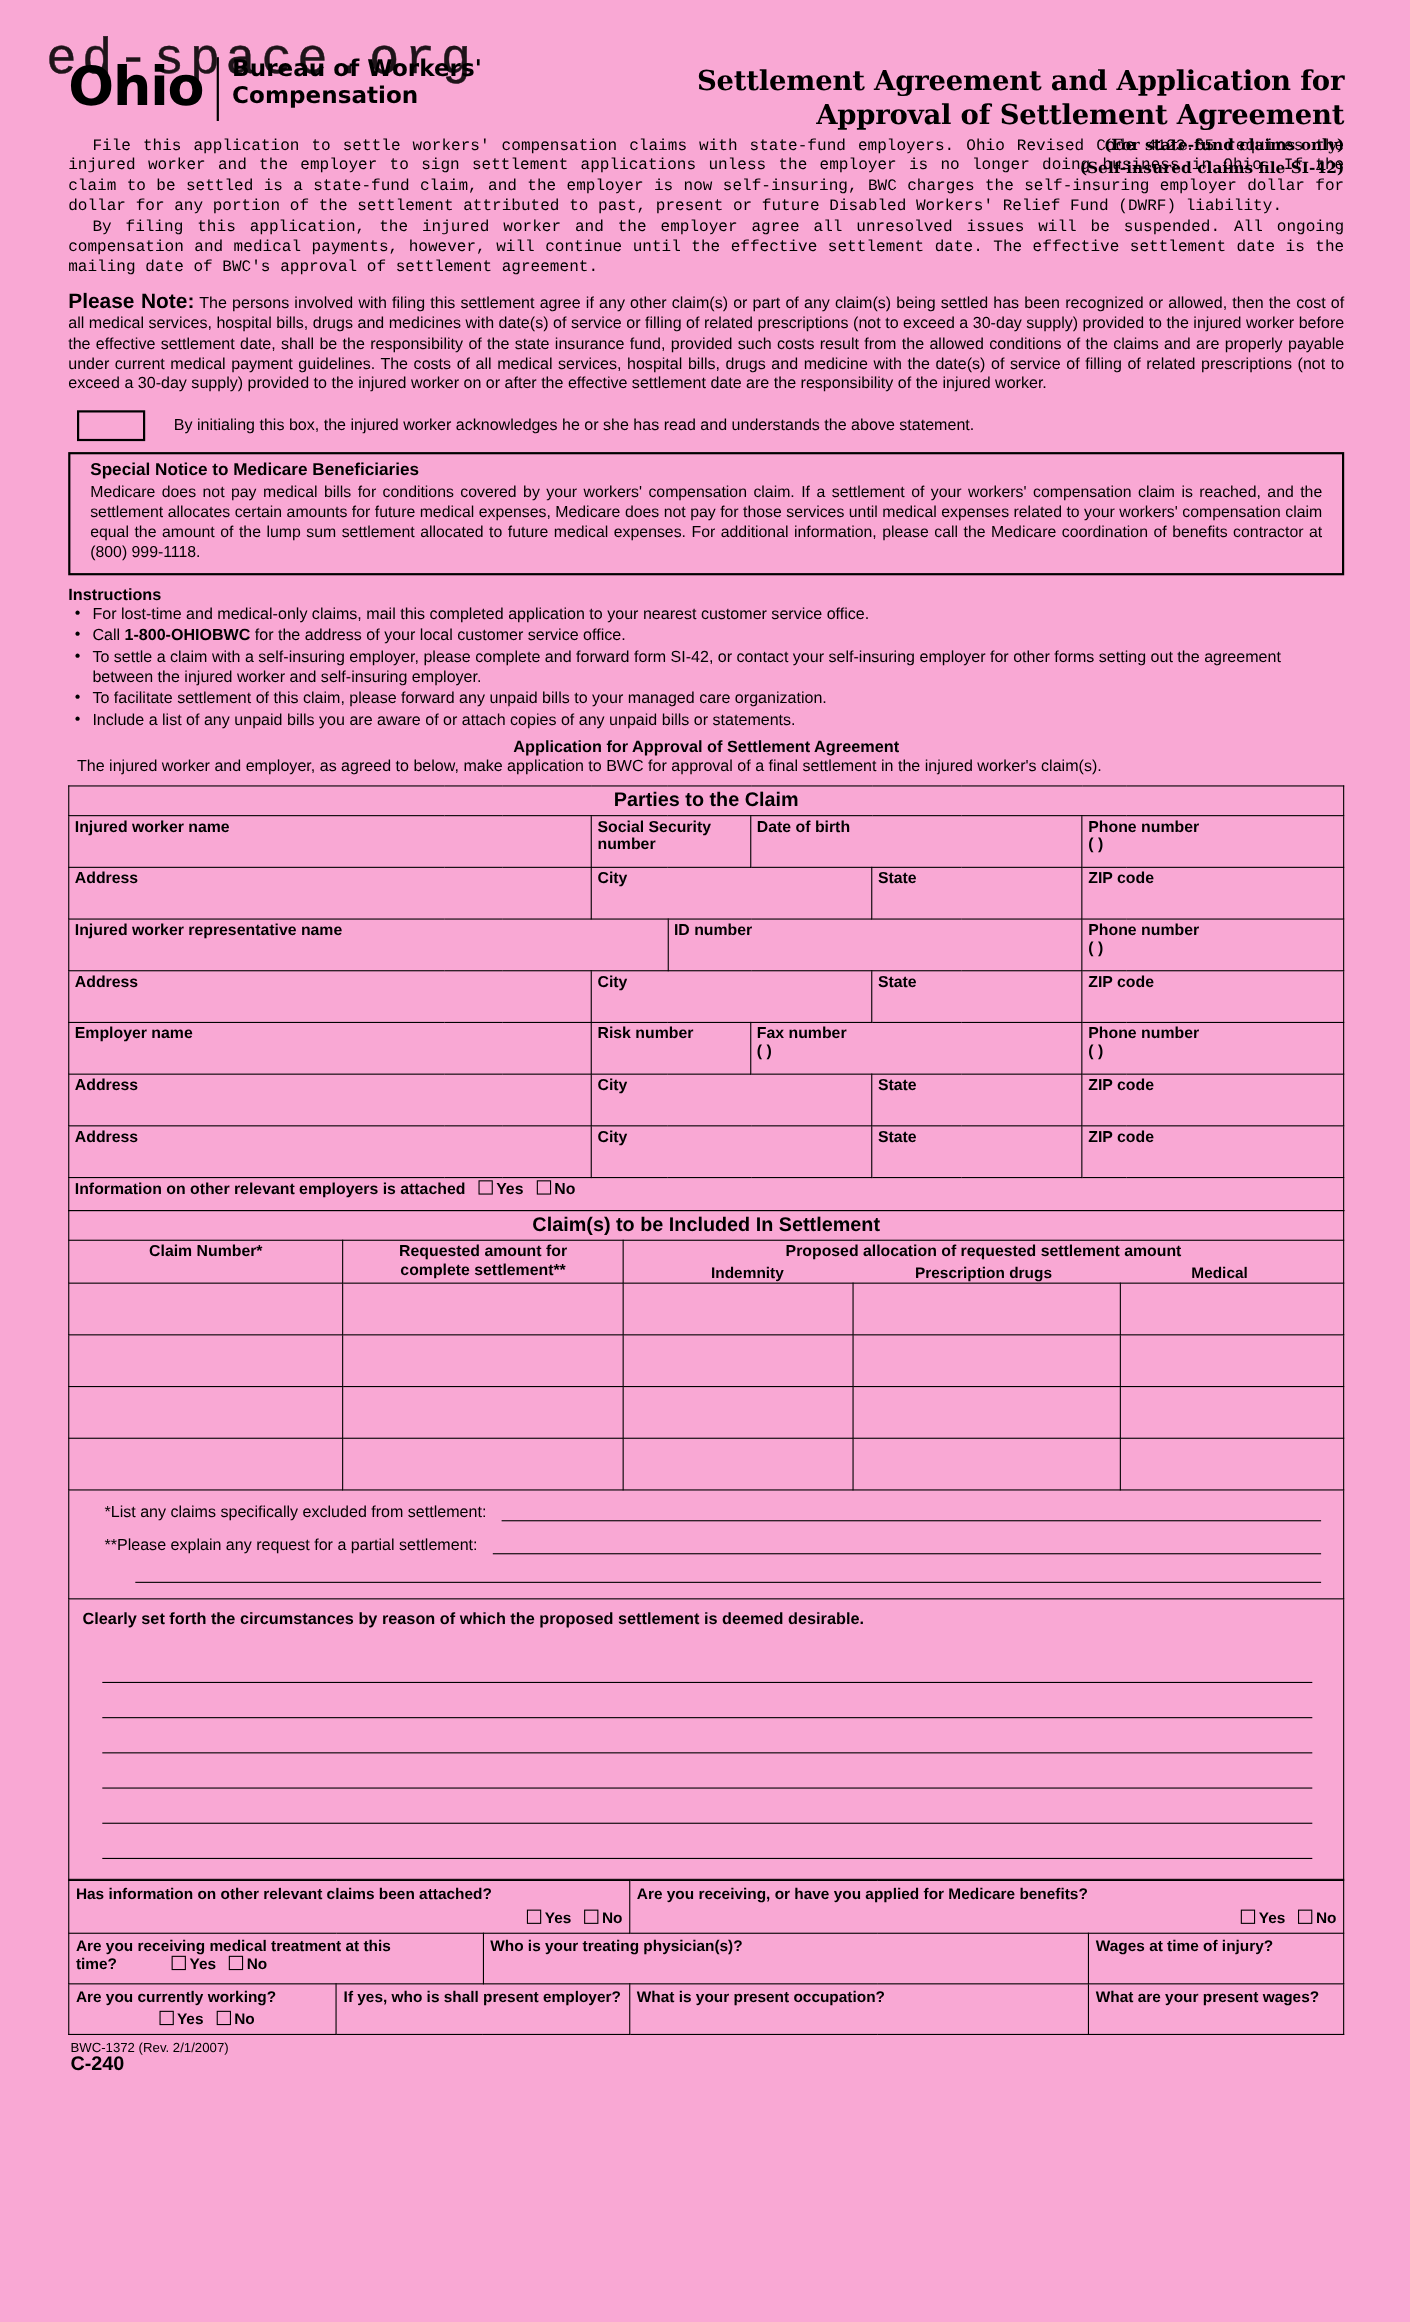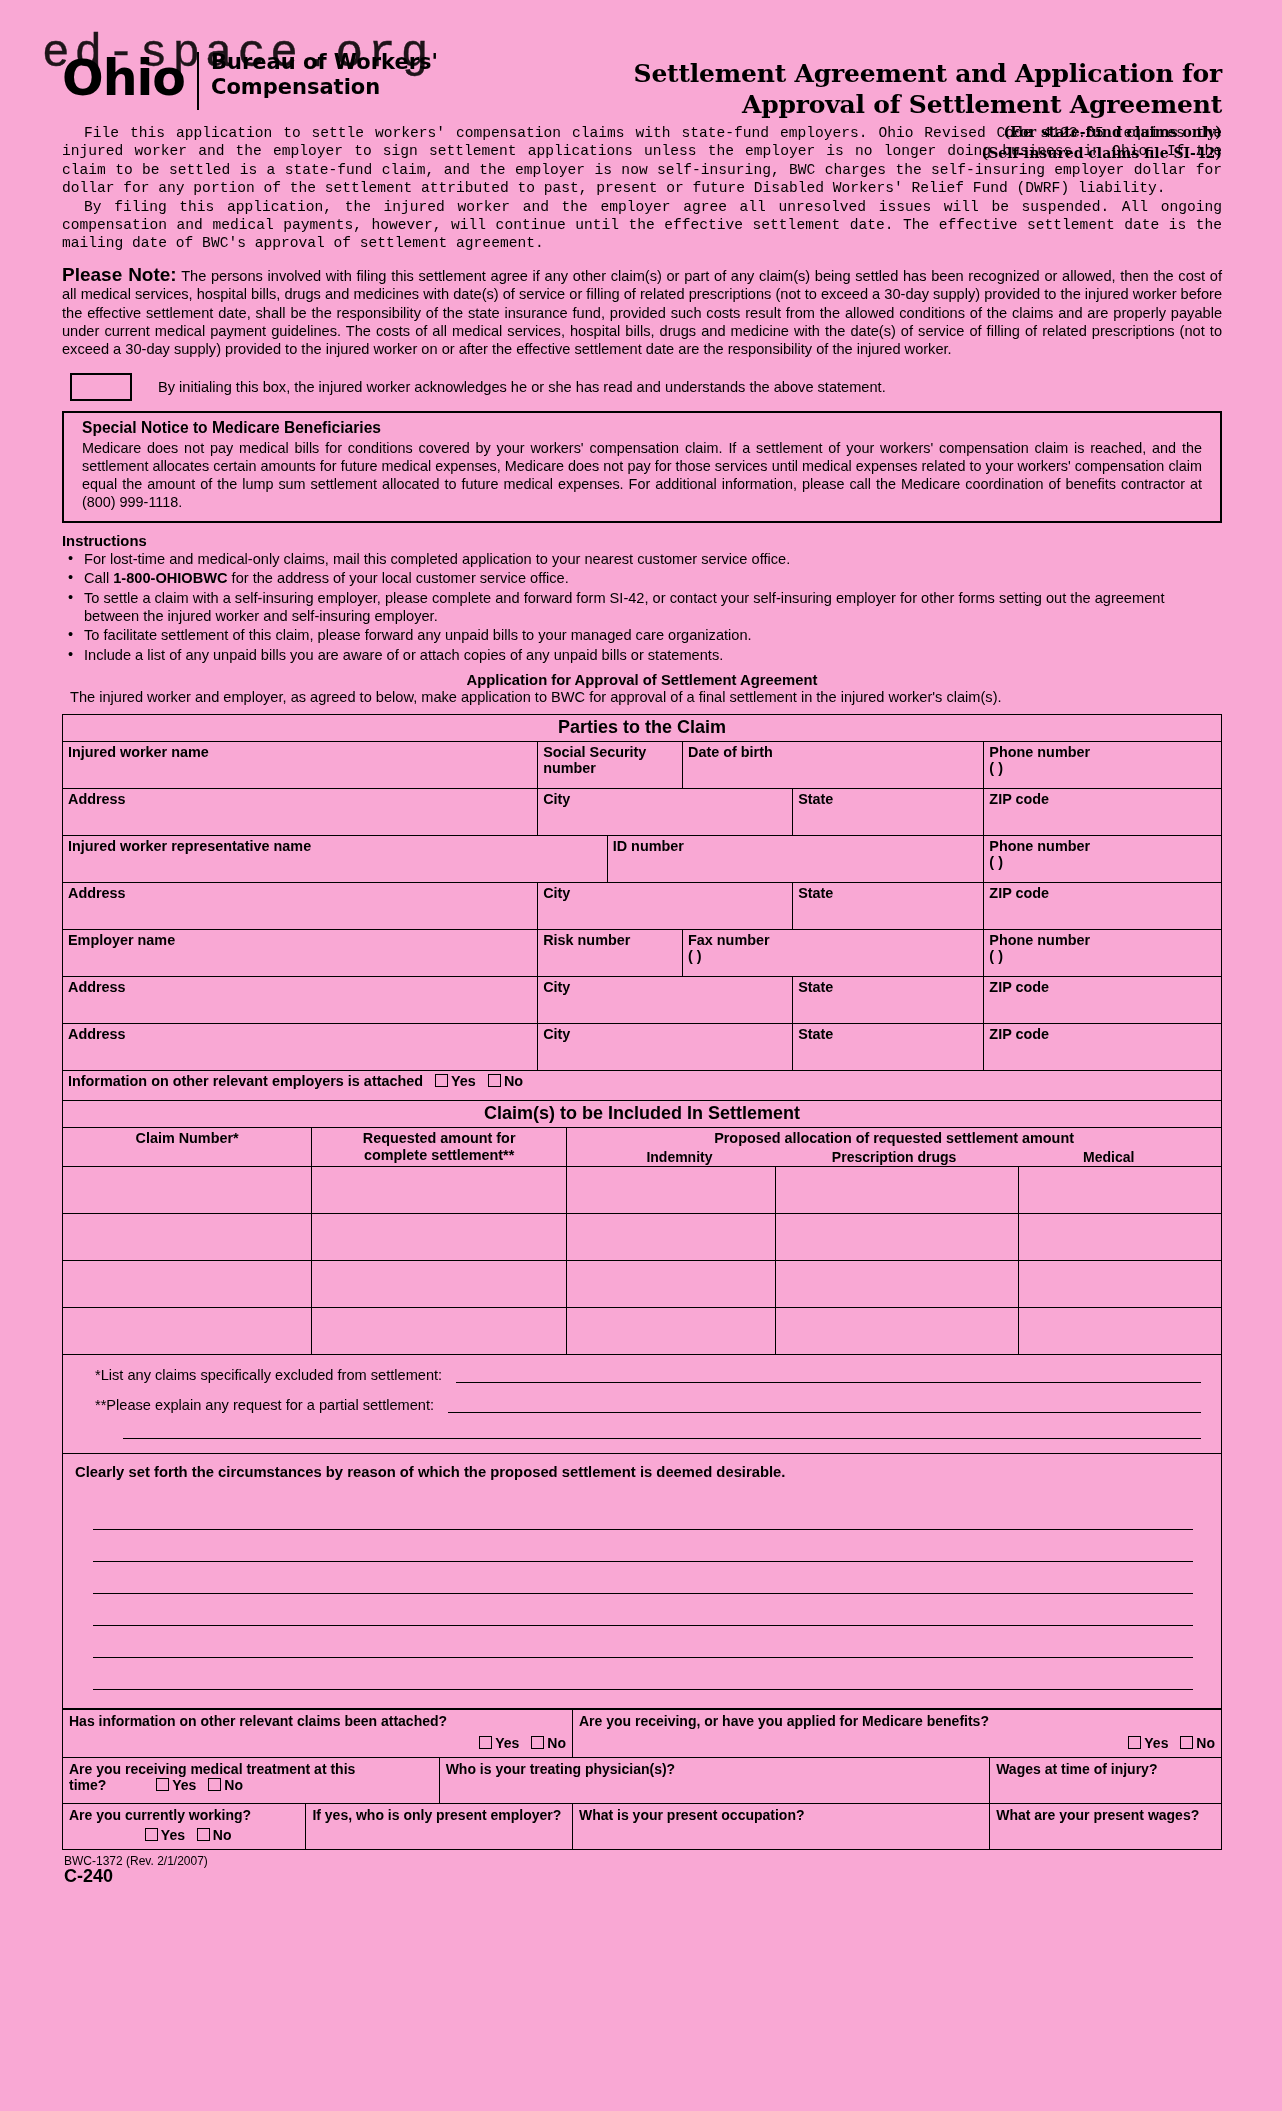--- a/index.html
+++ b/index.html
@@ -598,21 +598,21 @@
       <td>Wages at time of injury?</td>
     </tr>
     <tr>
       <td style="height:46px">
         <div>Are you currently working?</div>
         <div class="q-yesno-center">
           <span class="chk"></span><span>Yes</span>
           <span class="chk"></span><span>No</span>
         </div>
       </td>
-      <td colspan="2">If yes, who is only present employer?</td>
+      <td colspan="2">If yes, who is shall present employer?</td>
       <td colspan="2">What is your present occupation?</td>
       <td>What are your present wages?</td>
     </tr>
   </tbody>
       </table>
 
   <div class="footer">
     <div class="footer-line1">BWC-1372 (Rev. 2/1/2007)</div>
     <div class="footer-line2">C-240</div>
   </div>

